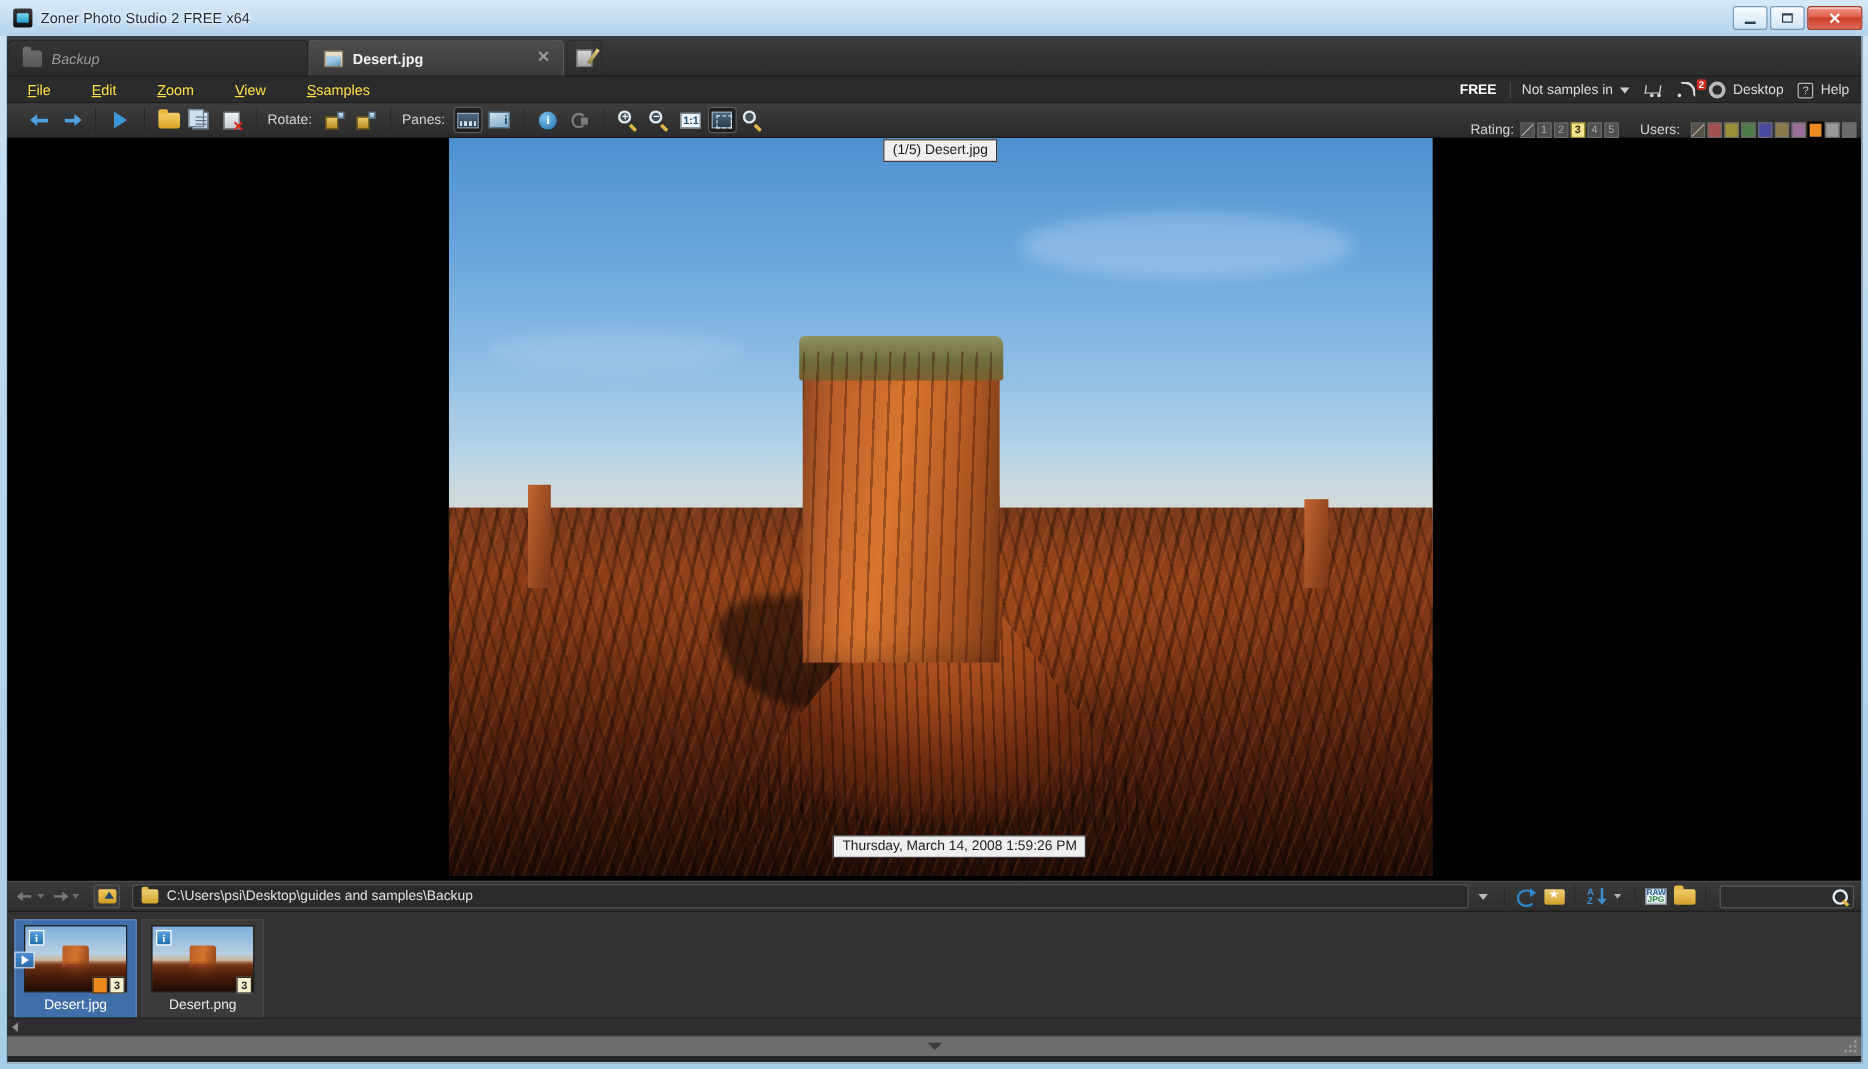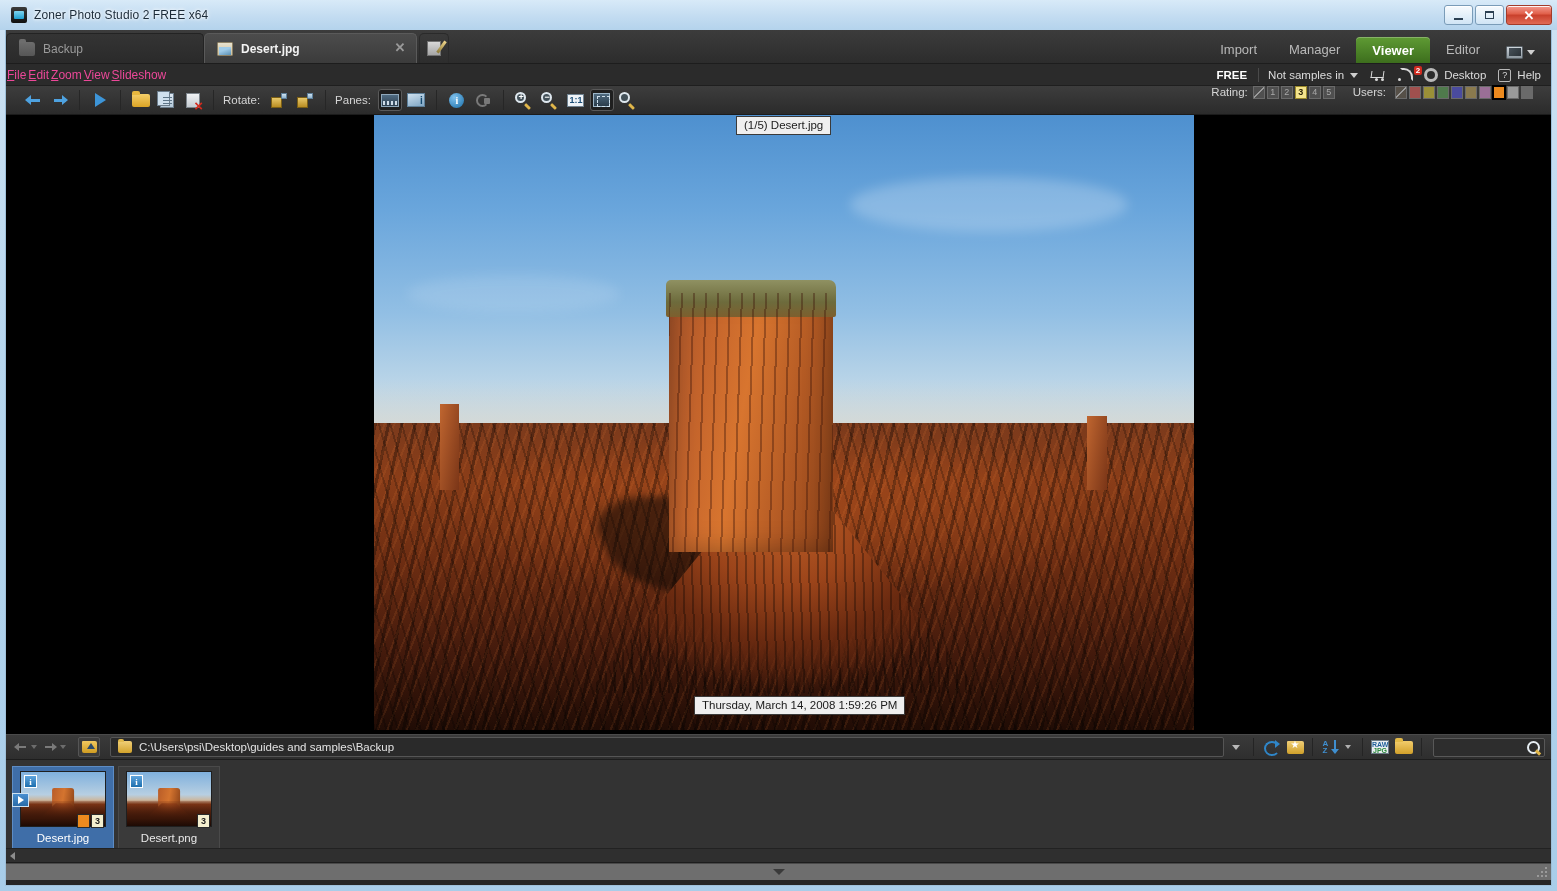--- a/index.html
+++ b/index.html
@@ -73,23 +73,23 @@
     border-bottom: 1px solid #1d1d1d;
     display: flex; align-items: flex-end;
   }
   .tab {
     height: 30px; display: flex; align-items: center;
     padding: 0 12px; font-size: 12px;
     border-top-left-radius: 5px; border-top-right-radius: 5px;
     position: relative; margin-top: 4px;
   }
   .tab.inactive {
-    width: 198px; color: #9a9a9a;
+    width: 251px; color: #9a9a9a;
     background: linear-gradient(180deg,#343434,#2a2a2a);
-    border: 1px solid #232323; border-bottom: none;
+    border: 1px solid #232323; border-bottom: none; font-style: italic;
   }
   .tab.active {
     width: 213px; color: #f2f2f2; font-weight: bold;
     background: linear-gradient(180deg,#4c4c4c,#3b3b3b);
     border: 1px solid #5a5a5a; border-bottom: none;
   }
   .tab .ticon { width: 16px; height: 14px; margin-right: 8px; flex: none; position: relative;}
   .folder-ico {
     background: linear-gradient(180deg,#6d6d6d,#565656);
     border-radius: 1px 3px 2px 2px;
@@ -152,21 +152,21 @@
     background:linear-gradient(135deg,#48525a,#2b3238);
   }
   .caret-dn{width:0;height:0;border-left:4px solid transparent;border-right:4px solid transparent;border-top:5px solid #cfcfcf;}
 
   
   #menubar {
     height: 22px; background:#2b2b2b;
     display:flex; align-items:center; position:relative;
     border-bottom:1px solid #1f1f1f;
   }
-  .menuitem{ padding:0 1px; font-size:12px; color:#ec4899; line-height:22px;}
+  .menuitem{ padding:0 17px; font-size:12px; color:#fde047; line-height:22px;}
   .menuitem u { text-decoration: underline; }
   #menu-right{ position:absolute; right:4px; top:0; height:22px; display:flex;align-items:center; gap:0;}
   #menu-right .mr { display:flex;align-items:center; font-size:11.5px; color:#dcdcdc; padding:0 6px;}
   #free-badge{ font-weight:bold; color:#ffffff; font-size:11.5px; padding:0 8px 0 4px;}
   .vsep{ width:1px;height:14px;background:#4a4a4a;margin:0 3px;}
   .cart-ico{width:15px;height:12px;position:relative;}
   .cart-ico::before{content:"";position:absolute;left:1px;top:2px;width:11px;height:6px;border:1.5px solid #d8d8d8;border-top:none;transform:skewX(-8deg);}
   .cart-ico::after{content:"";position:absolute;left:11px;top:9px;width:3px;height:3px;border-radius:50%;background:#d8d8d8;box-shadow:-6px 0 0 #d8d8d8;}
   .rss-ico{width:15px;height:13px;position:relative;}
   .rss-ico::before{content:"";position:absolute;left:1px;bottom:1px;width:3px;height:3px;border-radius:50%;background:#d8d8d8;}
@@ -216,21 +216,21 @@
   .hist-ico::after{content:"";position:absolute;right:0px;top:5px;width:6px;height:6px;background:#cfcfcf;border-radius:1px;}
   .mag{width:17px;height:16px;position:relative;}
   .mag .ring{position:absolute;left:0;top:0;width:11px;height:11px;border:2px solid #dfe8ef;border-radius:50%;background:rgba(120,180,220,.22);}
   .mag .hnd{position:absolute;right:1px;bottom:0px;width:7px;height:3px;background:#e0b64a;transform:rotate(45deg);border-radius:1px;}
   .mag .pm{position:absolute;left:3px;top:4px;color:#fff;font-size:9px;font-weight:bold;line-height:3px;}
   .onetoone{width:17px;height:13px;background:#eef3f7;border:1px solid #6f8290;color:#1d4f77;font-size:9px;font-weight:bold;text-align:center;line-height:11px;}
   .fitscr{width:17px;height:14px;background:linear-gradient(180deg,#4e6a80,#2b3c4a);border:1px solid #9cb6c8;position:relative;}
   .fitscr::after{content:"";position:absolute;left:3px;top:2px;width:11px;height:9px;border:1px dashed #cfe0ec;}
 
   
-  #rating-area{position:absolute;right:0;top:0;height:29px;display:flex;align-items:flex-start;padding-right:18px;}
+  #rating-area{position:absolute;right:0;top:0;height:29px;display:flex;align-items:flex-end;padding-right:4px;}
   .ra-label{font-size:11.5px;color:#d5d5d5;margin-right:5px;}
   .stars{display:flex;gap:2px;align-items:center;}
   .star{
     width:12px;height:13px;background:#4f4f4f;border:1px solid #6a6a6a;
     color:#a9a9a9;font-size:9px;text-align:center;line-height:11px;
   }
   .star.none{background:linear-gradient(135deg,#4f4f4f 46%,#9a9a9a 46%,#9a9a9a 54%,#4f4f4f 54%);}
   .star.sel{background:#f4e48c;border-color:#9c8a2c;color:#2c2408;font-weight:bold;}
   .labels{display:flex;gap:2px;align-items:center;margin-left:4px;}
   .swatch{width:12px;height:13px;border:1px solid #6a6a6a;}
@@ -475,38 +475,28 @@
       </div>
       <div class="tab active">
         <span class="ticon photo-ico"></span>
         <span>Desert.jpg</span>
         <span class="tclose">✕</span>
       </div>
       <div id="tab-editor-btn">
         <span class="editbadge"></span>
       </div>
 
-      <div id="modulenav">
-        <div class="modbtn">Import</div>
-        <div class="modbtn">Manager</div>
-        <div class="modbtn on">Viewer</div>
-        <div class="modbtn">Editor</div>
-        <div id="screen-mode">
-          <span class="monitor-ico"></span>
-          <span class="caret-dn"></span>
-        </div>
-      </div>
     </div>
 
     <div id="menubar">
       <div class="menuitem"><u>F</u><span>ile</span></div>
       <div class="menuitem"><u>E</u><span>dit</span></div>
       <div class="menuitem"><u>Z</u><span>oom</span></div>
       <div class="menuitem"><u>V</u><span>iew</span></div>
-      <div class="menuitem"><u>S</u><span>lideshow</span></div>
+      <div class="menuitem"><u>S</u><span>samples</span></div>
 
       <div id="menu-right">
         <div id="free-badge">FREE</div>
         <div class="vsep"></div>
         <div class="mr">
           <span>Not samples in</span>
           <span class="caret-dn" style="margin-left:6px"></span>
         </div>
         <div class="mr">
           <span class="cart-ico"></span>

